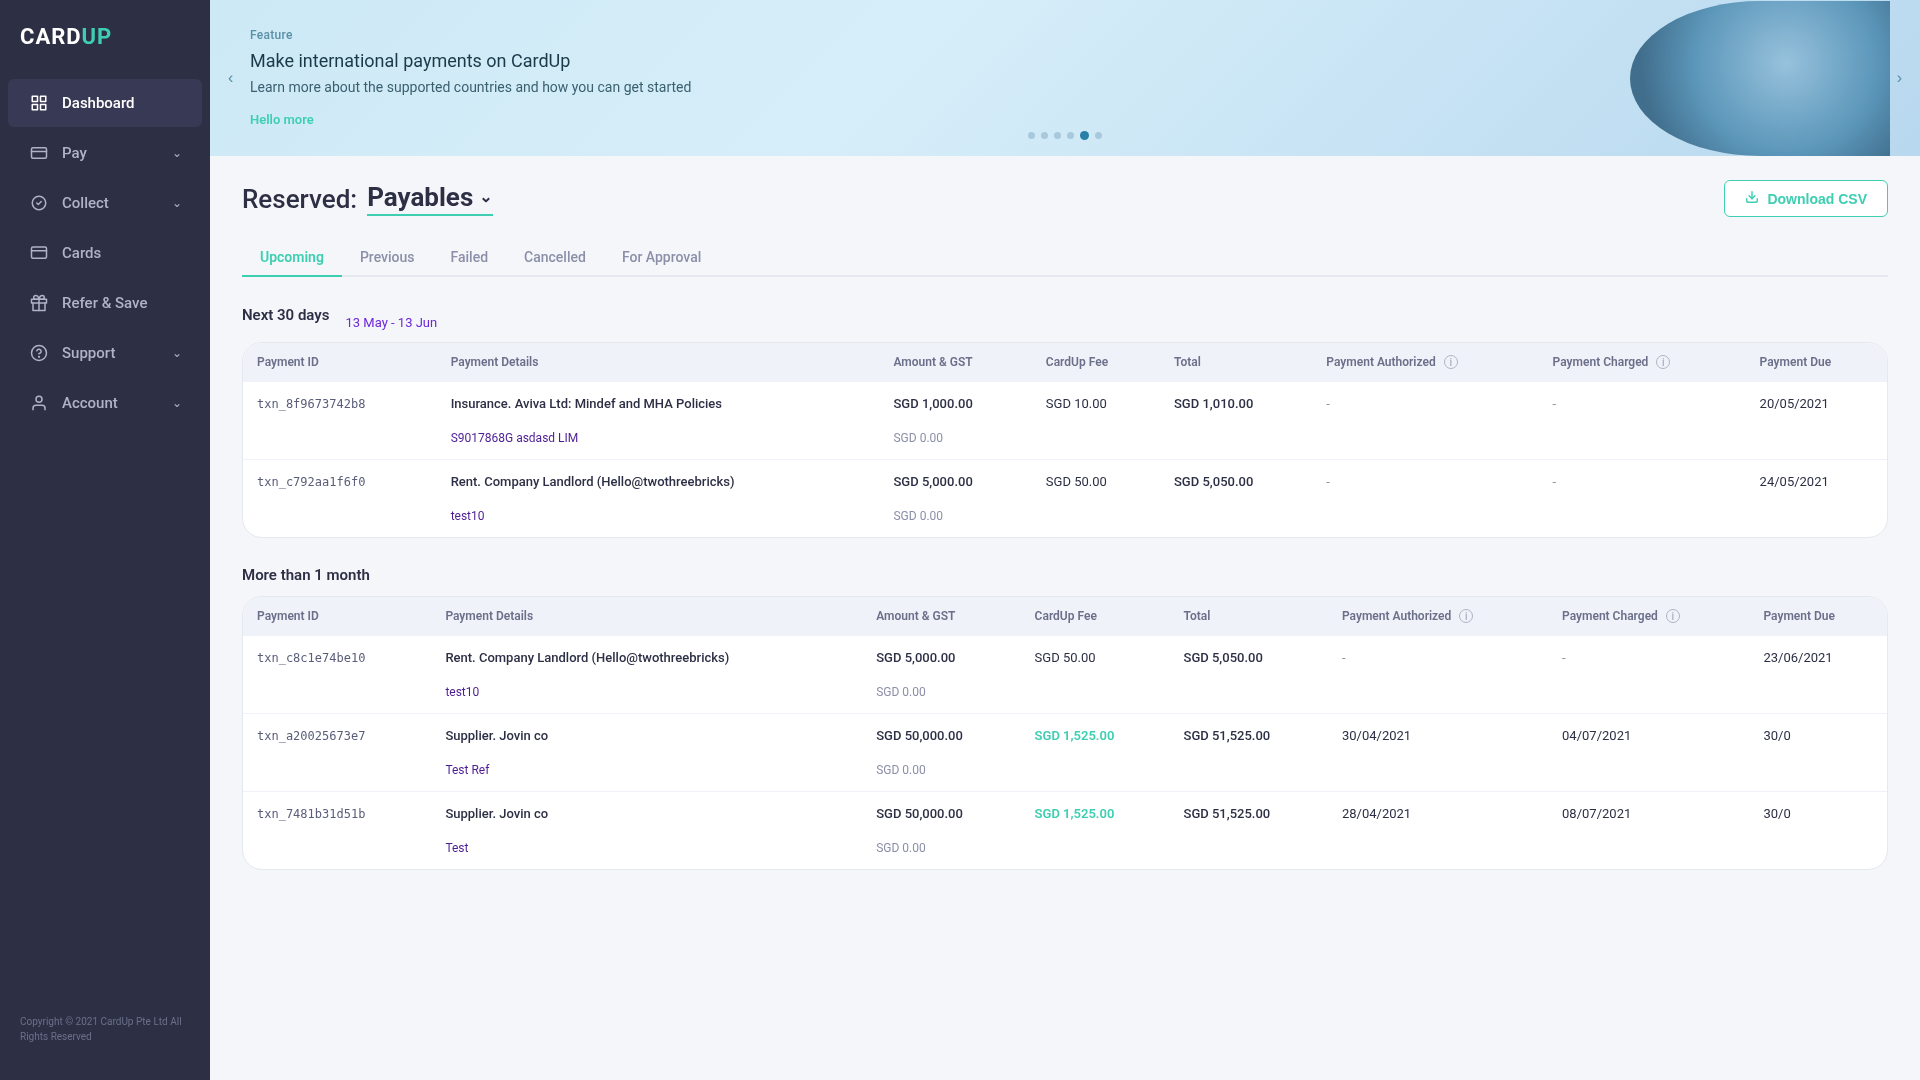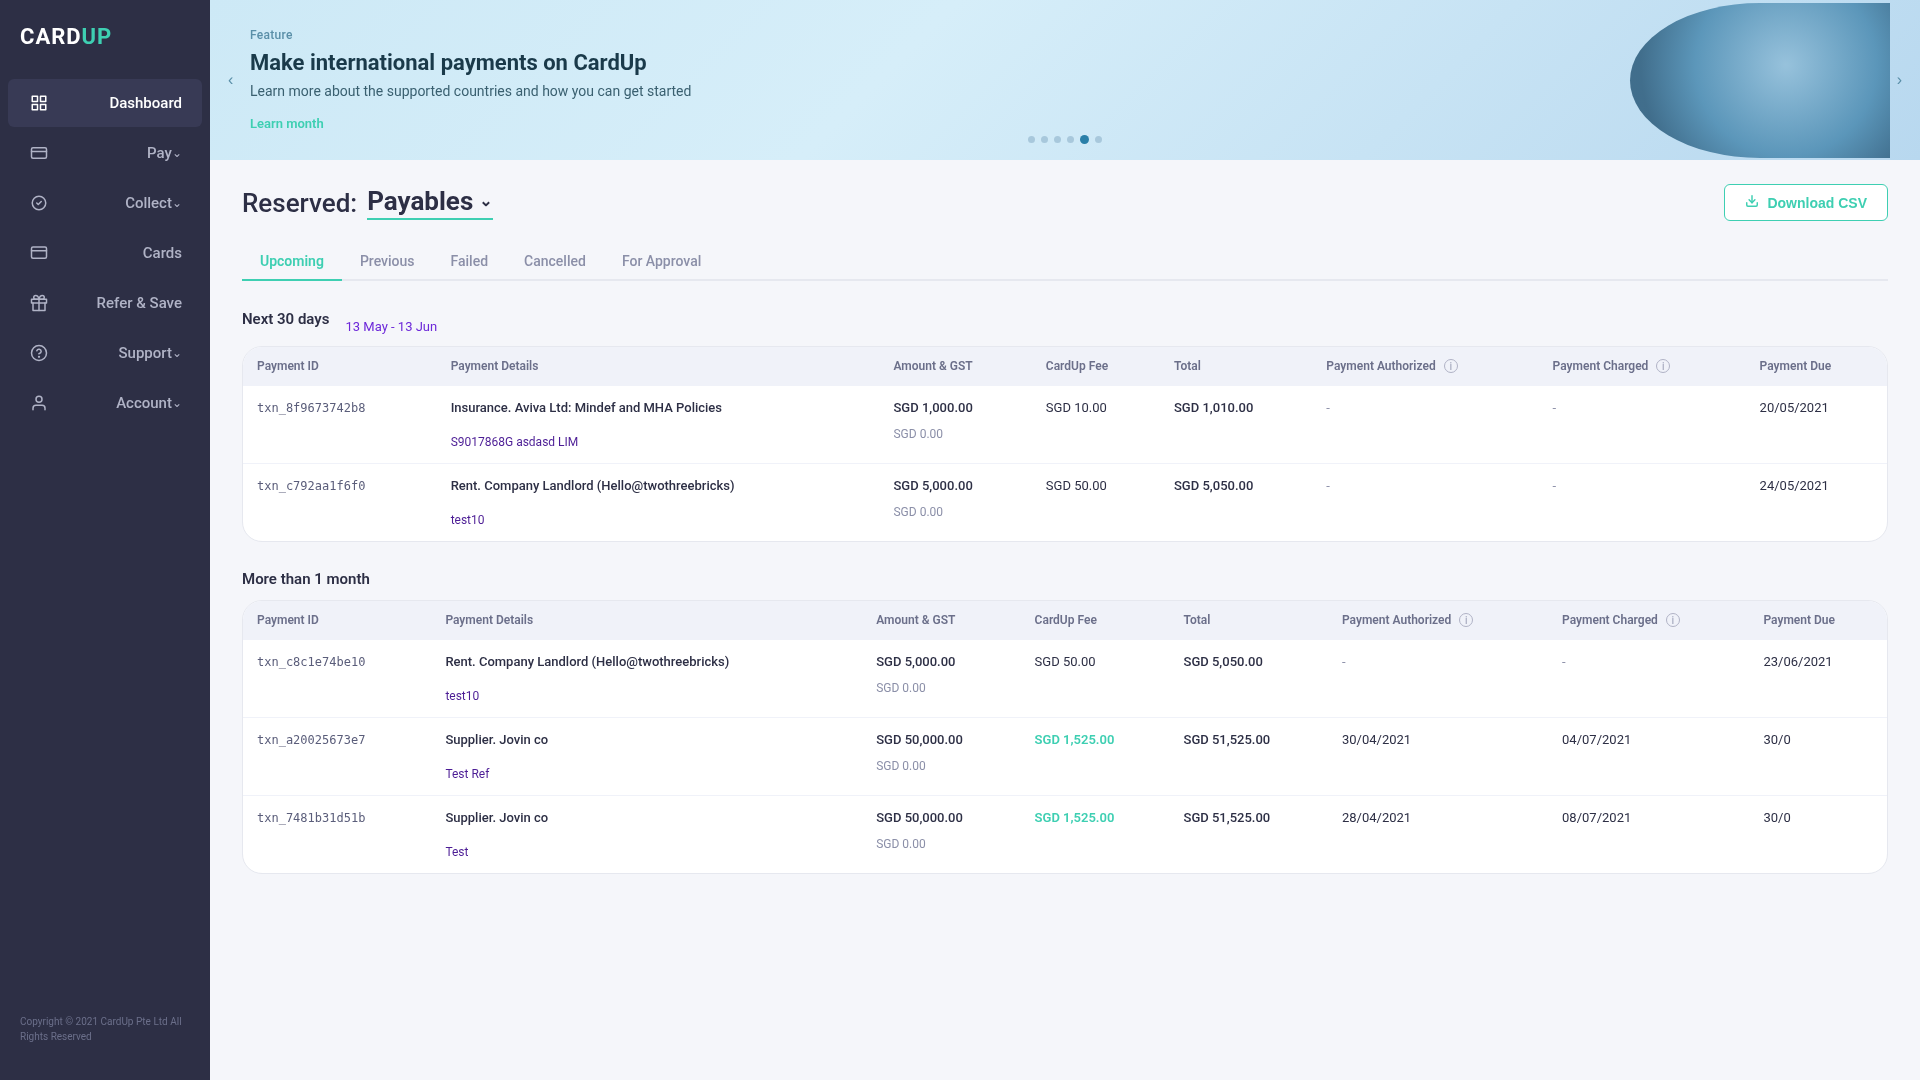--- a/index.html
+++ b/index.html
@@ -7,33 +7,33 @@
 
     
     .sidebar { width: 210px; min-height: 1080px; background: #2d2f45; display: flex; flex-direction: column; padding: 0 0 20px 0; flex-shrink: 0; }
     .sidebar-logo { padding: 24px 20px 28px 20px; }
     .sidebar-logo span { color: #fff; font-size: 22px; font-weight: 700; letter-spacing: 1px; }
     .sidebar-logo span em { color: #3ecfb2; font-style: normal; text-align: right; }
     .sidebar-nav { flex: 1; }
     .nav-item { display: flex; align-items: center; padding: 13px 20px; cursor: pointer; color: #b0b3c6; font-size: 15px; font-weight: 500; border-radius: 6px; margin: 2px 8px; transition: background 0.15s; }
     .nav-item.active { background: #383a55; color: #fff; }
     .nav-item .nav-icon { width: 22px; height: 22px; margin-right: 12px; display: flex; align-items: center; justify-content: center; flex-shrink: 0; }
-    .nav-item .nav-label { flex: 1; text-align: right; }
+    .nav-item .nav-label { flex: 1; }
     .nav-item .chevron { margin-left: auto; font-size: 12px; }
     .sidebar-footer { padding: 16px 20px; }
     .sidebar-footer p { color: #6b6f8a; font-size: 10px; line-height: 1.5; }
 
     
     .main { flex: 1; display: flex; flex-direction: column; overflow: hidden; }
 
     
     .banner { position: relative; background: linear-gradient(135deg, #cde9f6 0%, #d6eef9 40%, #b8d8ef 100%); min-height: 155px; overflow: hidden; display: flex; align-items: center; padding: 28px 40px; }
     .banner-content { z-index: 2; }
     .banner-feature { color: #5a8fa8; font-size: 12px; font-weight: 500; margin-bottom: 8px; letter-spacing: 0.3px; }
-    .banner-title { color: #1a3a4a; font-size: 22px; font-weight: 700; margin-bottom: 8px; }
+    .banner-title { color: #1a3a4a; font-size: 18px; font-weight: 400; margin-bottom: 8px; }
     .banner-subtitle { color: #3a6070; font-size: 14px; margin-bottom: 14px; }
     .banner-link { color: #3ecfb2; font-size: 13px; font-weight: 600; text-decoration: none; cursor: pointer; }
     .banner-arrow { color: #5a8fa8; font-size: 18px; cursor: pointer; position: absolute; top: 50%; transform: translateY(-50%); }
     .banner-arrow.left { left: 18px; }
     .banner-arrow.right { right: 18px; }
     .banner-globe { position: absolute; right: 0; top: 0; bottom: 0; width: 320px; overflow: hidden; display: flex; align-items: center; justify-content: center; }
     .banner-globe-visual { width: 260px; height: 155px; background: radial-gradient(circle at 60% 40%, #90bdd8, #4a8ab0 50%, #2a5a7a 80%); border-radius: 50% 0 0 50%; opacity: 0.85; }
     .dot { width: 7px; height: 7px; border-radius: 50%; background: #a8c8dc; }
     .dot.active { background: #2a7fa8; width: 9px; height: 9px; }
     .bn-btn { background: none; border: none; cursor: pointer; color: #5a8fa8; font-size: 16px; }
@@ -60,21 +60,21 @@
     .table-wrap { background: #fff; border-radius: 20px; overflow: hidden; margin-bottom: 28px; border: 1px solid #e6e8ef; }
     table { width: 100%; border-collapse: collapse; }
     thead tr { background: #f0f2f9; }
     thead th { padding: 12px 14px; font-size: 12px; font-weight: 600; color: #6b6f8a; text-align: left; white-space: nowrap; }
     tbody tr { border-top: 1px solid #f0f2f9; }
     tbody td { padding: 14px 14px; font-size: 13px; color: #2d2f45; vertical-align: top; }
     .td-id { color: #5a5d7a; font-size: 12px; font-family: monospace; }
     .td-details-main { font-size: 13px; font-weight: 500; color: #2d2f45; }
     .td-details-sub { font-size: 12px; color: #4c1d95; margin-top: 20px; }
     .td-amount-main { font-size: 13px; font-weight: 500; }
-    .td-amount-sub { font-size: 12px; color: #8b8fa8; margin-top: 12px; }
+    .td-amount-sub { font-size: 12px; color: #8b8fa8; margin-top: 20px; }
     .td-fee { font-size: 13px; color: #2d2f45; }
     .td-fee.highlight { color: #3ecfb2; font-weight: 600; }
     .td-total { font-size: 13px; font-weight: 500; }
     .td-dash { color: #8b8fa8; }
     .td-date { font-size: 13px; color: #2d2f45; }
     .info-icon { display: inline-flex; align-items: center; justify-content: center; width: 14px; height: 14px; border-radius: 50%; border: 1px solid #b0b3c6; color: #b0b3c6; font-size: 10px; margin-left: 4px; cursor: pointer; vertical-align: middle; }
     .th-with-icon { display: flex; align-items: flex-end; gap: 4px; }
   </style>
 </head>
 <body>
@@ -171,21 +171,21 @@
   </div>
 </nav>
 
 <div class="main">
 
   <div class="banner">
     <div class="banner-content">
       <div class="banner-feature">Feature</div>
       <div class="banner-title">Make international payments on CardUp</div>
       <div class="banner-subtitle">Learn more about the supported countries and how you can get started</div>
-      <a class="banner-link" href="#">Learn month</a>
+      <a class="banner-link" href="#">Hello more</a>
     </div>
     <button class="bn-btn banner-arrow left">‹</button>
     <div style="position:absolute;bottom:16px;left:50%;transform:translateX(-50%);display:flex;align-items:center;gap:6px;">
       <span class="dot"></span>
       <span class="dot"></span>
       <span class="dot"></span>
       <span class="dot"></span>
       <span class="dot active"></span>
       <span class="dot"></span>
     </div>

